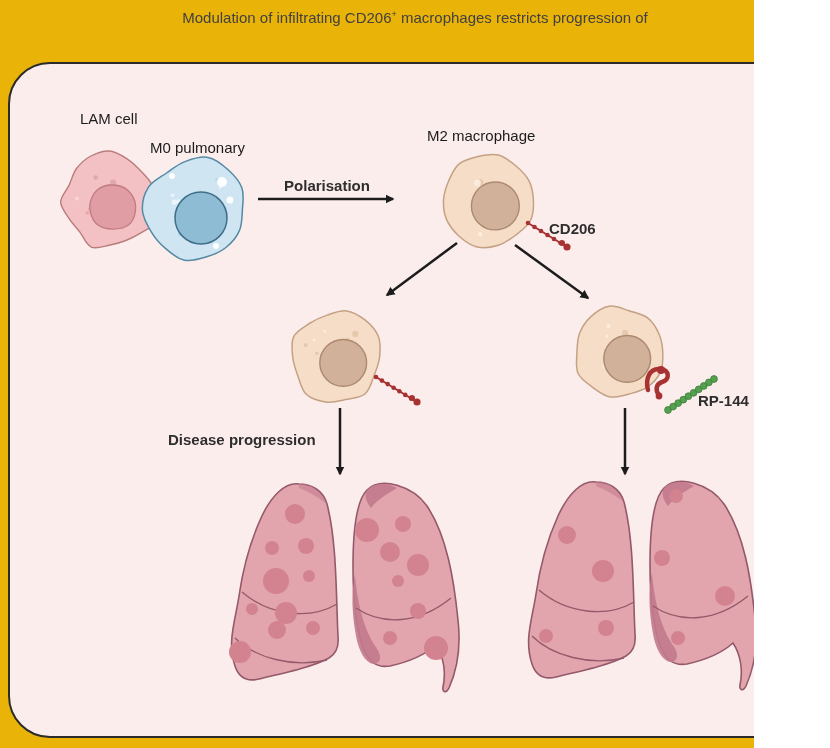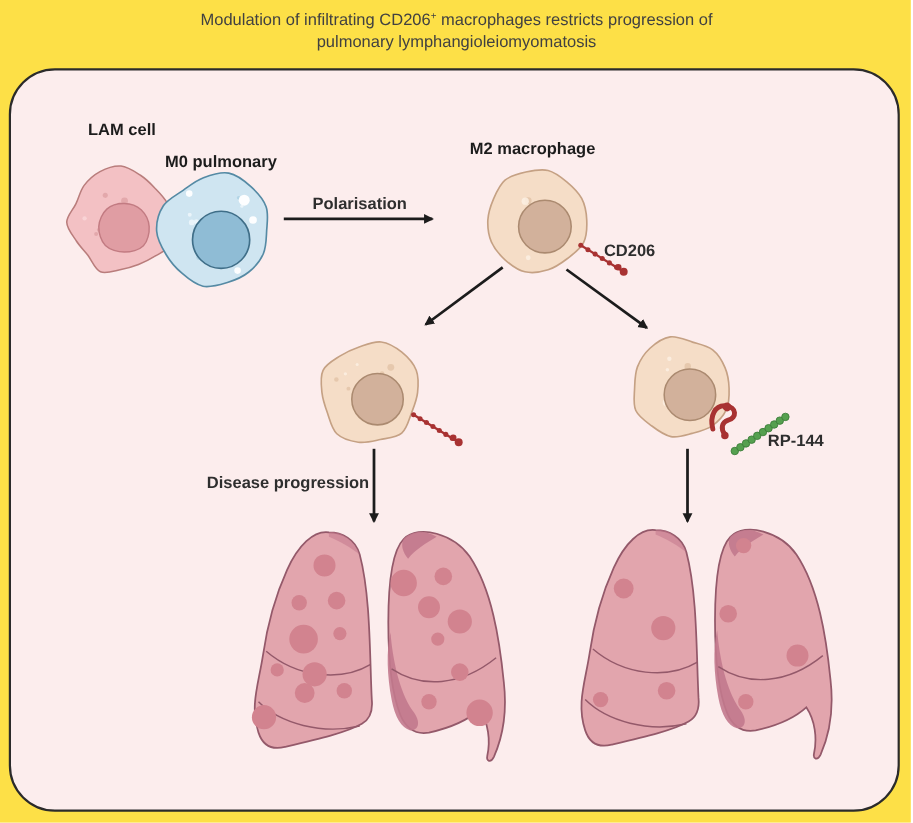--- a/index.html
+++ b/index.html
@@ -1,40 +1,39 @@
 <!DOCTYPE html>
 <html style="--panel-bg: #fceded; --panel-border: #2b2b2b;"><head>
 <meta charset="utf-8">
 <style>
   html,body{margin:0;padding:0;background:#ffffff;}
-  .stage{position:relative;width:828px;height:748px;background:#fde047;overflow:hidden;
+  .stage{position:relative;width:754px;height:748px;background:#eab308;overflow:hidden;
          font-family:"Liberation Sans","DejaVu Sans",sans-serif;}
   .title{position:absolute;left:0;top:8px;width:830px;text-align:center;
          color:#414141;font-size:15px;line-height:1.35;}
   .title sup{font-size:9px;vertical-align:super;}
   .panel{position:absolute;left:8px;top:62px;width:810px;height:676px;
          background:var(--panel-bg,#fceded);border:2px solid var(--panel-border,#2b2b2b);
          border-radius:42px;box-sizing:border-box;}
   svg.art{position:absolute;left:0;top:0;}
   .lbl{position:absolute;color:#2e2e2e;font-size:15px;white-space:nowrap;font-weight:bold;}
-  .lbl.bold{font-weight:bold;color:#1c1c1c;}
+  .lbl.bold{font-weight:normal;color:#1c1c1c;}
   .lbl.center{transform:translateX(-50%);}
 </style>
 <style>
  .lobeL,.lobeR{fill:#e2a5ad;stroke:#94596a;stroke-width:1.6;}
  .shade{fill:#c2798d;opacity:.9;}
  .shade2{fill:#c2798d;opacity:.55;}
  .fis{fill:none;stroke:#94596a;stroke-width:1.3;}</style></head>
 <body>
 
 <div class="stage">
 
   <div class="title">
     <div><span>Modulation of infiltrating CD206</span><sup>+</sup><span> macrophages restricts progression of</span></div>
-    <div>pulmonary lymphangioleiomyomatosis</div>
   </div>
 
   <div class="panel"></div>
 
   <svg class="art" width="830" height="748" viewBox="0 0 830 748">
     <defs>
       <marker id="ah" markerWidth="9" markerHeight="10" refX="7.5" refY="5" orient="auto" markerUnits="userSpaceOnUse">
         <path d="M0,0.5 L9,5 L0,9.5 Z" fill="#1c1c1c"></path>
       </marker>
       <g id="lungpair">
@@ -235,14 +234,14 @@
         </g>
     </g>
   </svg>
 
   <div class="lbl bold" style="left:80px;top:110px;">LAM cell</div>
   <div class="lbl bold" style="left:150px;top:139px;">M0 pulmonary</div>
   <div class="lbl bold" style="left:427px;top:127px;">M2 macrophage</div>
   <div class="lbl center" style="left:327px;top:177px;">Polarisation</div>
   <div class="lbl" style="left:549px;top:220px;">CD206</div>
   <div class="lbl" style="left:698px;top:392px;">RP-144</div>
-  <div class="lbl" style="left:168px;top:431px;margin-left:20px;">Disease progression</div>
+  <div class="lbl" style="left:168px;top:431px;">Disease progression</div>
 </div>
 
 </body></html>

